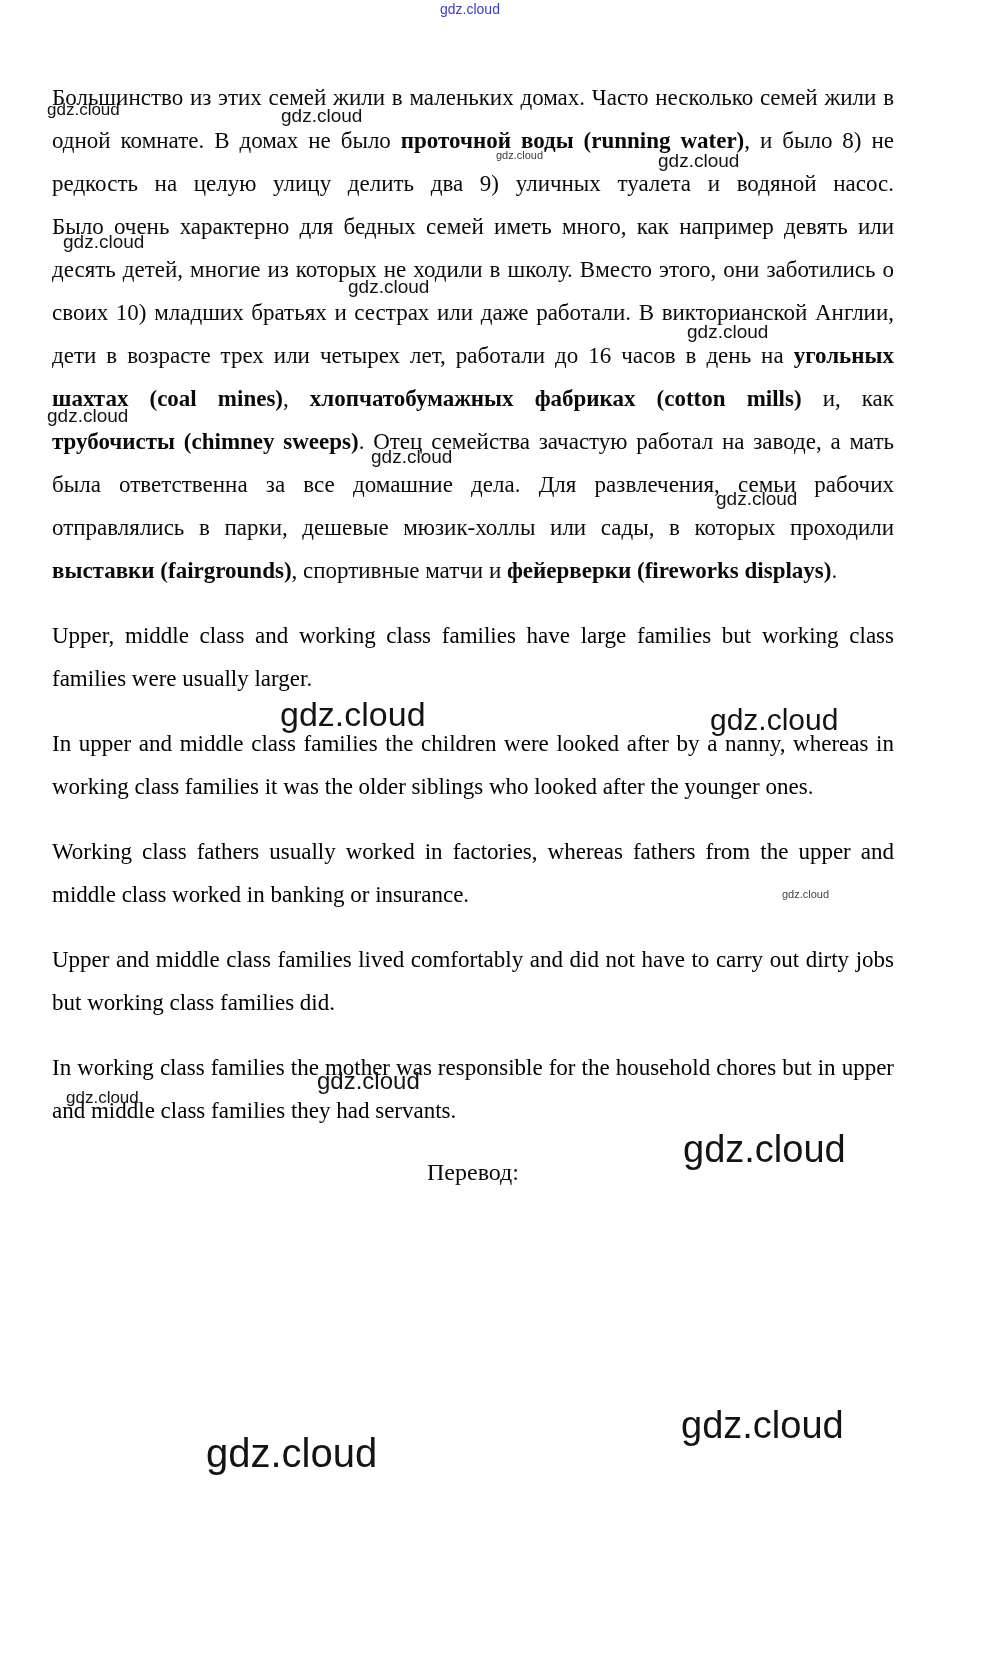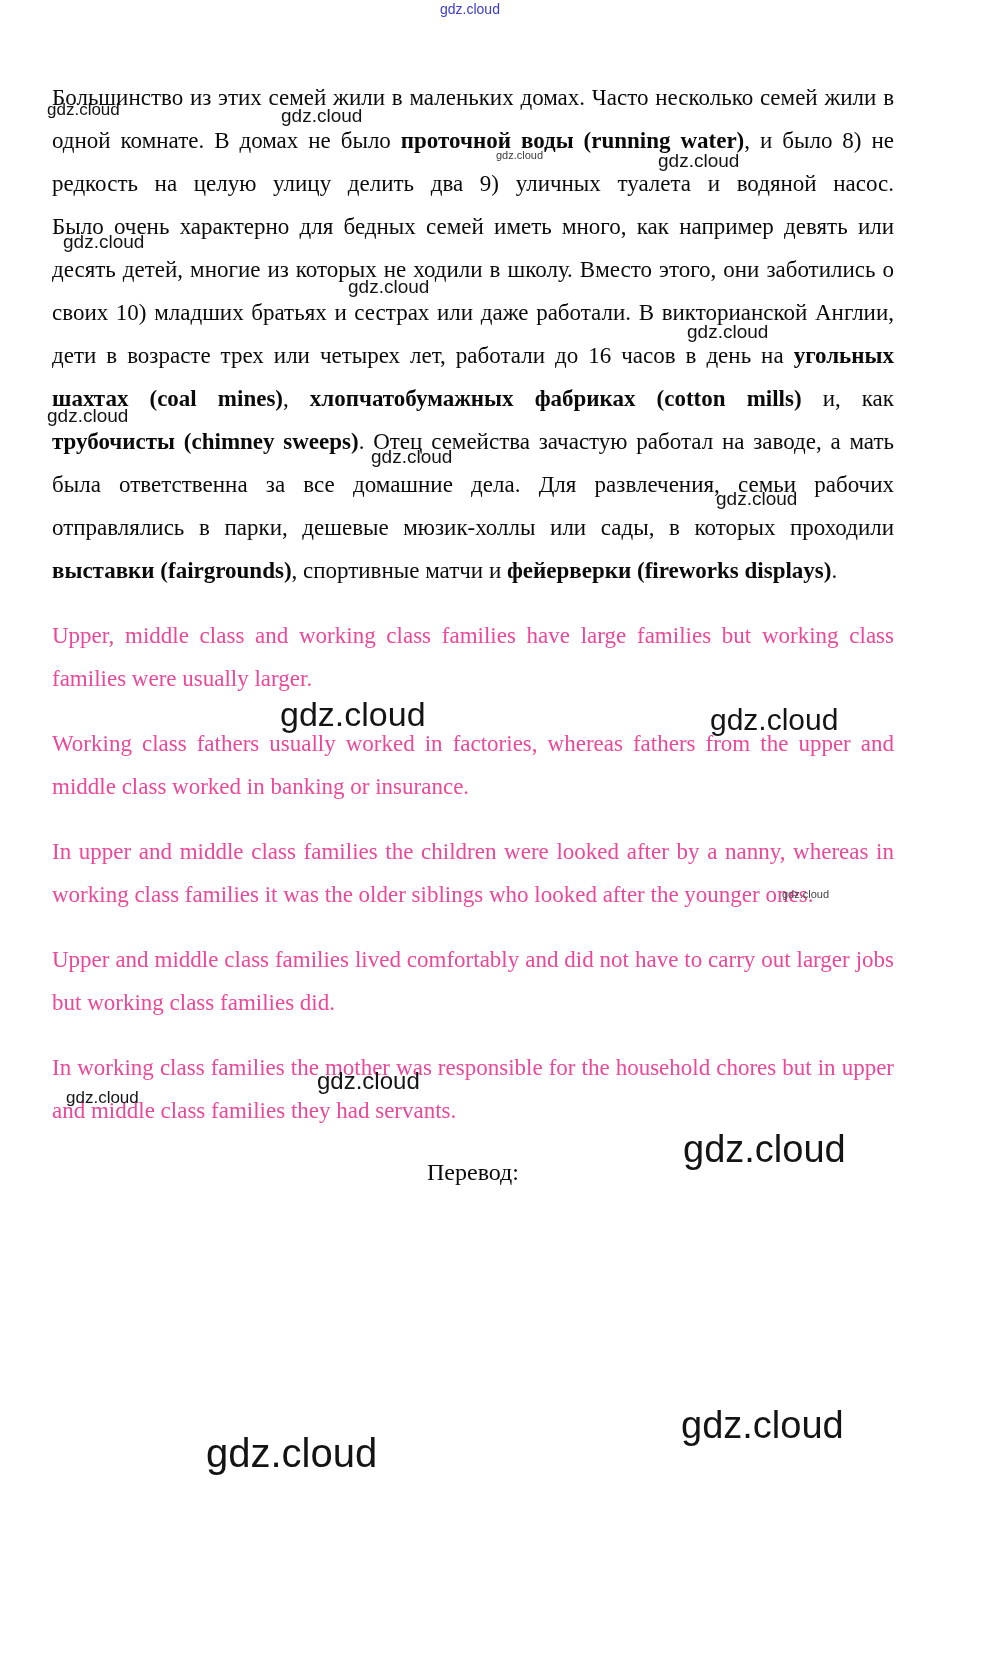--- a/index.html
+++ b/index.html
@@ -21,21 +21,21 @@
   .para {
     margin: 0;
     font-size: 23px;
     line-height: 43px;
     text-align: justify;
   }
   .para.ru { color: #0a0a0a; }
   .para.justify-all { text-align: justify; text-align-last: justify; }
   .para b { font-weight: 700; }
   .en-block { margin-top: 8px; }
-  .para.en { margin-top: 22px; color: #ec4899; }
+  .para.en { margin-top: 22px; color: #000000; }
   .footer {
     text-align: center;
     font-size: 24px;
     line-height: 32px;
     color: #0a0a0a;
   }
   .wm-layer {
     position: absolute;
     inset: 0;
     pointer-events: none;
@@ -54,23 +54,23 @@
 <body>
 
 <div class="page">
   <div class="content">
     <div>
         <p class="para ru justify-all"><span>Большинство из этих семей жили в маленьких домах. Часто несколько семей жили в одной комнате. В домах не было </span><b>проточной воды (running water)</b><span>, и было 8) не редкость на целую улицу делить два 9) уличных туалета и водяной насос.</span></p>
         <p class="para ru"><span>Было очень характерно для бедных семей иметь много, как например девять или десять детей, многие из которых не ходили в школу. Вместо этого, они заботились о своих 10) младших братьях и сестрах или даже работали. В викторианской Англии, дети в возрасте трех или четырех лет, работали до 16 часов в день на </span><b>угольных шахтах (coal mines)</b><span>, </span><b>хлопчатобумажных фабриках (cotton mills)</b><span> и, как </span><b>трубочисты (chimney sweeps)</b><span>. Отец семейства зачастую работал на заводе, а мать была ответственна за все домашние дела. Для развлечения, семьи рабочих отправлялись в парки, дешевые мюзик-холлы или сады, в которых проходили </span><b>выставки (fairgrounds)</b><span>, спортивные матчи и </span><b>фейерверки (fireworks displays)</b><span>.</span></p>
       </div>
     <div class="en-block">
         <p class="para en">Upper, middle class and working class families have large families but working class families were usually larger.</p>
+        <p class="para en">In upper and middle class families the children were looked after by a nanny, whereas in working class families it was the older siblings who looked after the younger ones.</p>
         <p class="para en">Working class fathers usually worked in factories, whereas fathers from the upper and middle class worked in banking or insurance.</p>
-        <p class="para en">In upper and middle class families the children were looked after by a nanny, whereas in working class families it was the older siblings who looked after the younger ones.</p>
-        <p class="para en">Upper and middle class families lived comfortably and did not have to carry out larger jobs but working class families did.</p>
+        <p class="para en">Upper and middle class families lived comfortably and did not have to carry out dirty jobs but working class families did.</p>
         <p class="para en">In working class families the mother was responsible for the household chores but in upper and middle class families they had servants.</p>
       </div>
     <p class="footer">Перевод:</p>
   </div>
   <div class="wm-layer">
       <span class="wm" style="left: 440px; top: 2px; font-size: 14px; color: rgb(60, 60, 205);">gdz.cloud</span>
       <span class="wm" style="left: 47px; top: 101px; font-size: 17px;">gdz.cloud</span>
       <span class="wm" style="left: 281px; top: 106px; font-size: 19px;">gdz.cloud</span>
       <span class="wm" style="left: 496px; top: 150px; font-size: 11px; color: rgb(58, 58, 58);">gdz.cloud</span>
       <span class="wm" style="left: 658px; top: 151px; font-size: 19px;">gdz.cloud</span>

